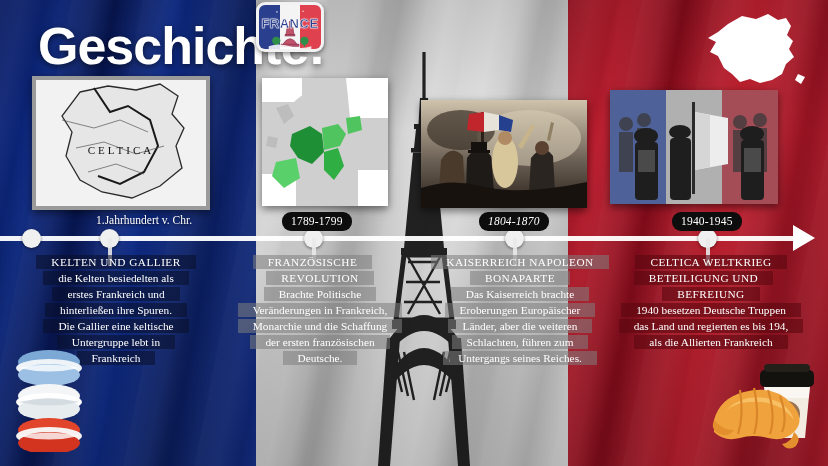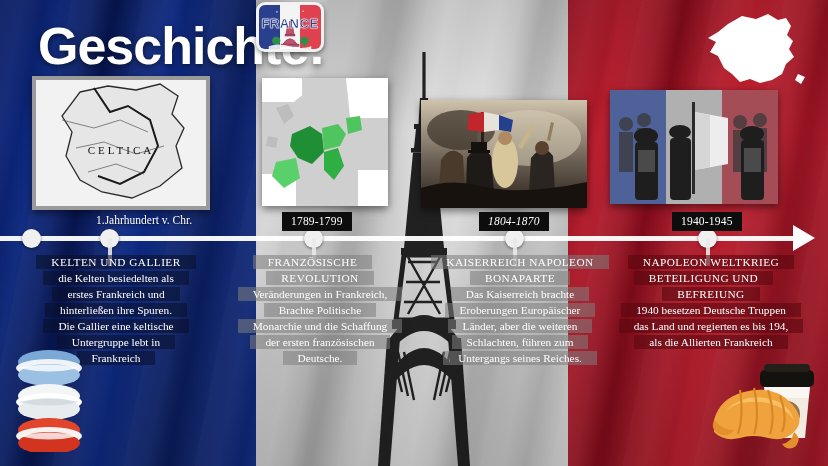--- a/index.html
+++ b/index.html
@@ -49,21 +49,21 @@
     background:#f0f0f0; box-shadow:0 1px 3px rgba(0,0,0,.5); }
   .tl-stem { position:absolute; top:238px; width:4px; height:28px; background:#e9e9e9; opacity:.9; }
 
   
   .ev-img { position:absolute; overflow:hidden; background:#8e8e8e;
     box-shadow:0 3px 8px rgba(0,0,0,.5);text-align:right; }
 
   
   .date-chip { position:absolute; background:#0d0d0d; color:#ffffff;
     font-family:"Liberation Serif", serif; font-size:11.5px; padding:3px 9px 4px;
-    border-radius:0; white-space:nowrap; letter-spacing:.2px; }
+    border-radius:9px; white-space:nowrap; letter-spacing:.2px; }
   .date-plain { position:absolute; color:#ffffff; font-size:11.5px; white-space:nowrap;
     text-shadow:0 1px 3px rgba(0,0,0,.8); }
 
   
   .ev-text { position:absolute; text-align:center; font-size:11.3px; line-height:1.42;
     color:#ffffff; }
   .ev-text .hd { display:block; font-weight:400; letter-spacing:.45px; }
   .ev-text span.ln { display:inline; box-decoration-break:clone;
     -webkit-box-decoration-break:clone; padding:1px 15px; }
   .tb-dark span.ln  { background:rgba(10,14,40,.55); }
@@ -189,22 +189,22 @@
       <path fill="#1f8f35" d="M30 56 L48 48 L60 56 L62 74 L50 86 L36 80 L28 68 Z"></path>
       <path fill="#4fc45f" d="M60 50 L76 46 L84 56 L78 68 L62 72 Z"></path>
       <path fill="#2fae44" d="M62 74 L76 70 L82 88 L72 102 L62 92 Z"></path>
       <path fill="#5ad06a" d="M14 84 L34 80 L38 100 L22 110 L10 98 Z"></path>
       <path fill="#4fc45f" d="M84 40 L98 38 L100 52 L86 56 Z"></path>
     </svg>
   </div>
   <div class="date-chip" style="left:282px;top:212px;">1789-1799</div>
   <div class="ev-text tb-grey" style="left:222px;top:254px;width:196px;">
     <p><span class="ln hd">FRANZÖSISCHE REVOLUTION</span></p>
+    <p><span class="ln">Brachte Politische</span></p>
     <p><span class="ln">Veränderungen in Frankreich,</span></p>
-    <p><span class="ln">Brachte Politische</span></p>
     <p><span class="ln">Monarchie und die Schaffung</span></p>
     <p><span class="ln">der ersten französischen</span></p>
     <p><span class="ln">Deutsche.</span></p>
   </div>
 
   <div class="ev-img" style="left:421px;top:100px;width:166px;height:108px;">
     <svg viewBox="0 0 166 108" style="width:100%;height:100%">
       <defs>
         <linearGradient id="smoke" x1="0" y1="1" x2="0" y2="0">
           <stop offset="0" stop-color="#2a211a"></stop>
@@ -271,21 +271,21 @@
         <rect x="60" y="48" width="21" height="62" rx="4"></rect>
       </g>
       <g fill="#4a4a4a">
         <rect x="28" y="60" width="17" height="22"></rect>
         <rect x="134" y="58" width="17" height="24"></rect>
       </g>
     </svg>
   </div>
   <div class="date-chip" style="left:672px;top:212px;">1940-1945</div>
   <div class="ev-text tb-red" style="left:608px;top:254px;width:206px;">
-    <p><span class="ln hd">NAPOLEON WELTKRIEG</span></p>
+    <p><span class="ln hd">CELTICA WELTKRIEG</span></p>
     <p><span class="ln hd">BETEILIGUNG UND BEFREIUNG</span></p>
     <p><span class="ln">1940 besetzen Deutsche Truppen</span></p>
     <p><span class="ln">das Land und regierten es bis 194,</span></p>
     <p><span class="ln">als die Allierten Frankreich</span></p>
   </div>
 
   <svg class="macarons" viewBox="0 0 86 104">
     <g>
       <ellipse cx="43" cy="14" rx="31" ry="12" fill="#7ba8d4"></ellipse>
       <ellipse cx="43" cy="20" rx="33" ry="9" fill="#eef3f8"></ellipse>

